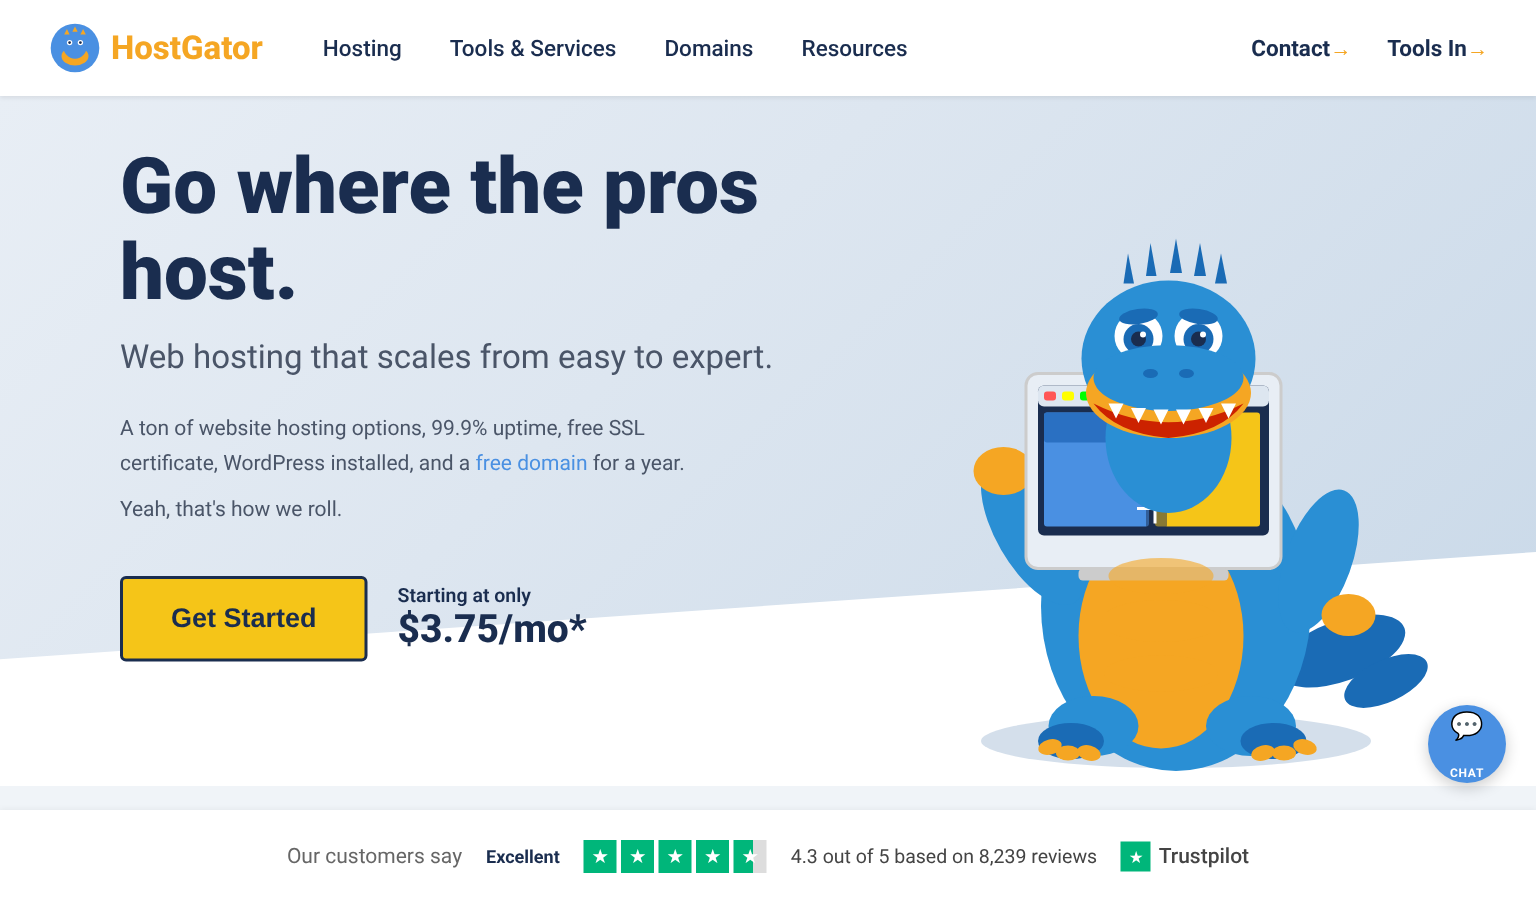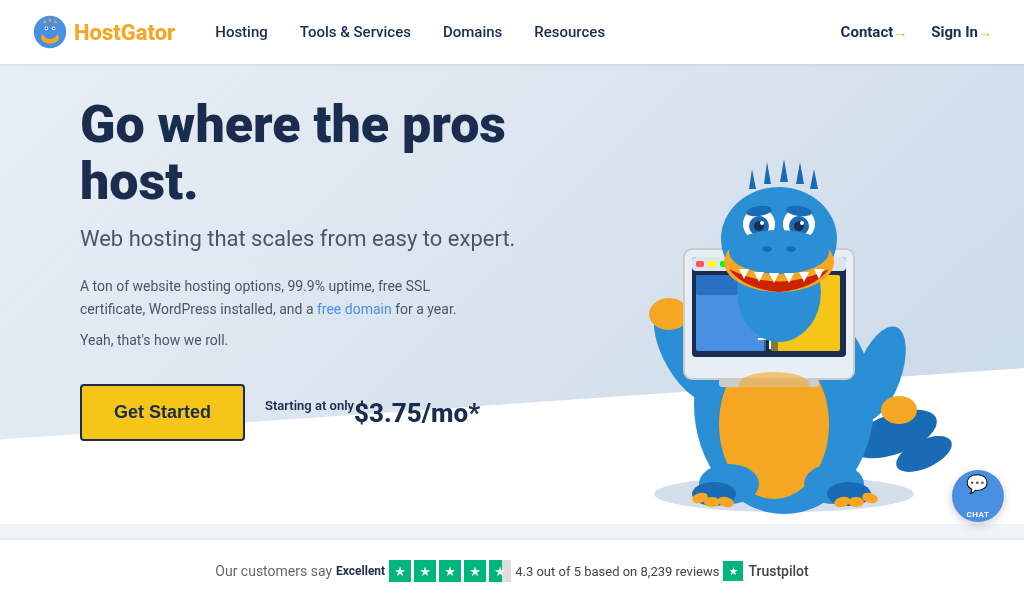--- a/index.html
+++ b/index.html
@@ -143,21 +143,21 @@
       font-weight: 800;
       padding: 16px 32px;
       border: none;
       border-radius: 4px;
       cursor: pointer;
       border: 2px solid #1a2d4f;
     }
 
     .price-info {
       display: flex;
-      flex-direction: row;
+      flex-direction: column;
     }
 
     .price-label {
       font-size: 13px;
       font-weight: 600;
       color: #1a2d4f;
     }
 
     .price-value {
       font-size: 26px;
@@ -185,21 +185,21 @@
     .trustpilot-bar {
       position: absolute;
       bottom: 0;
       left: 0;
       right: 0;
       height: 62px;
       background: #fff;
       display: flex;
       align-items: center;
       justify-content: center;
-      gap: 4px;
+      gap: 16px;
       z-index: 10;
       box-shadow: 0 -1px 4px rgba(0,0,0,0.05);
     }
 
     .trustpilot-text {
       font-size: 14px;
       color: #666;
     }
 
     .trustpilot-excellent {
@@ -321,21 +321,21 @@
     <a class="nav-link">Domains</a>
     <a class="nav-link">Resources</a>
   </div>
 
   <div class="nav-right">
     <div class="nav-btn">
       <span>Contact</span>
       <span class="arrow">→</span>
     </div>
     <div class="nav-btn">
-      <span>Sign In</span>
+      <span>Tools In</span>
       <span class="arrow">→</span>
     </div>
   </div>
 </nav>
 
 <section class="hero">
 
   <div class="hero-content">
     <h1 class="hero-headline">Go where the pros host.</h1>
     <p class="hero-subtitle">Web hosting that scales from easy to expert.</p>

